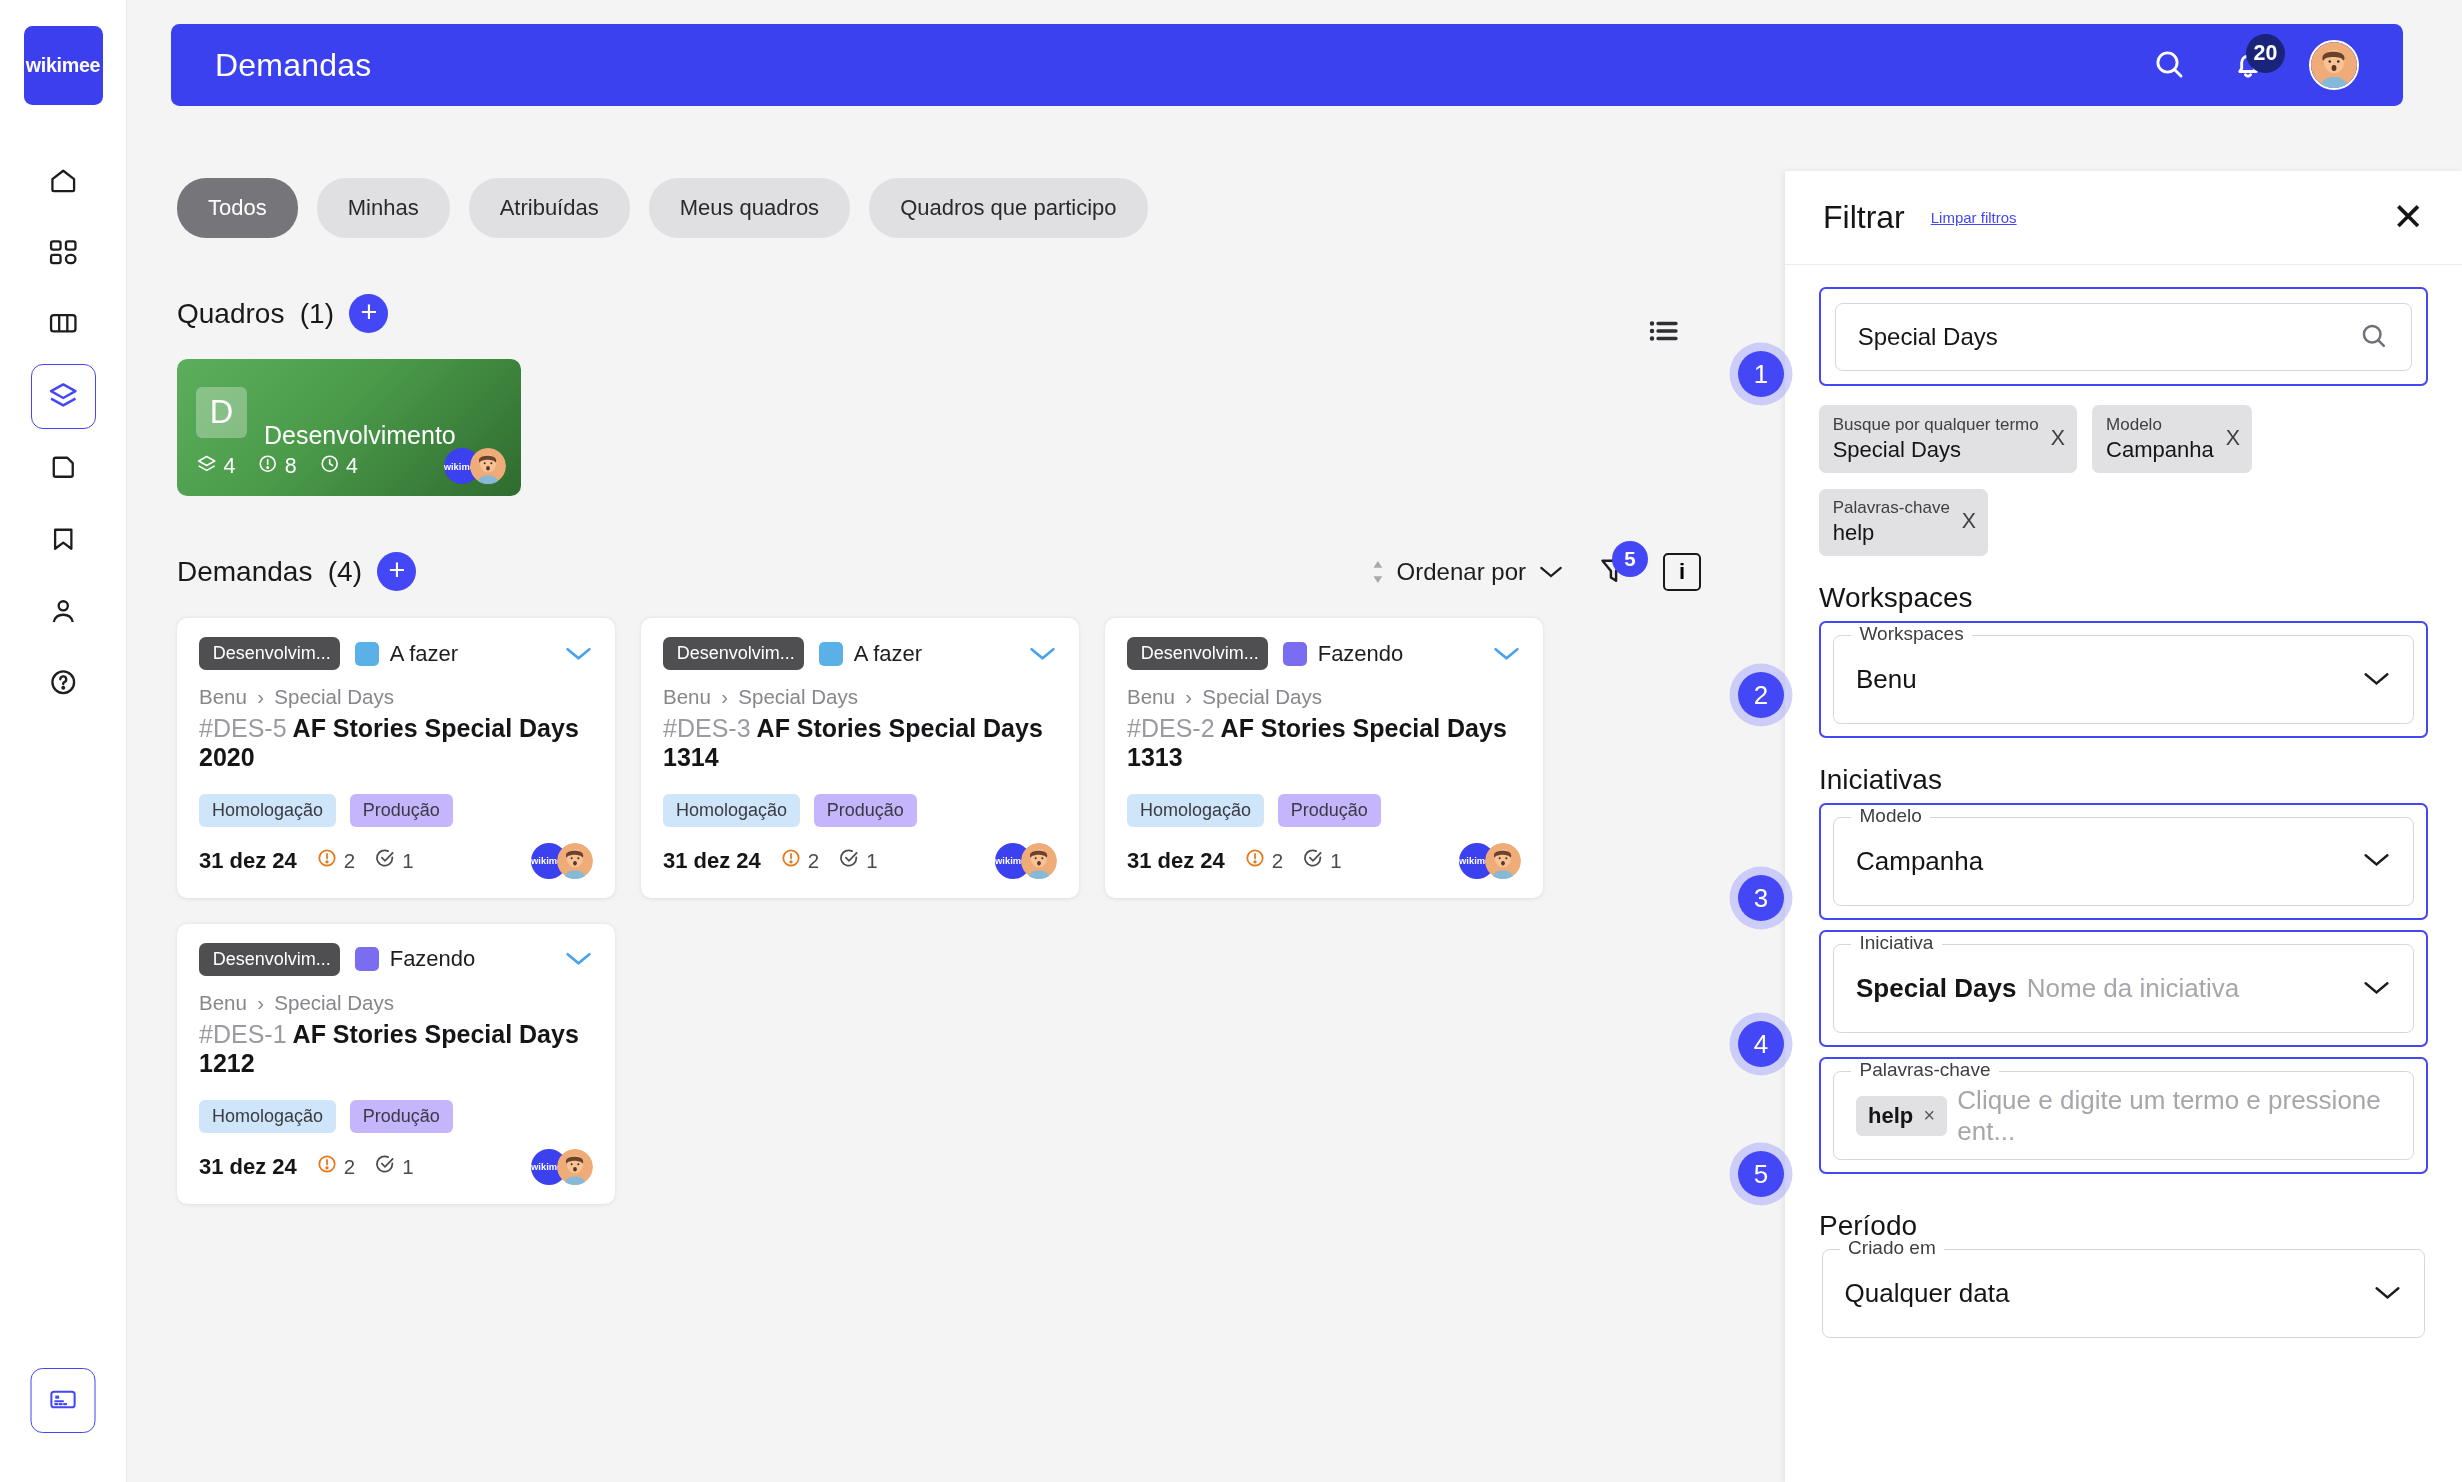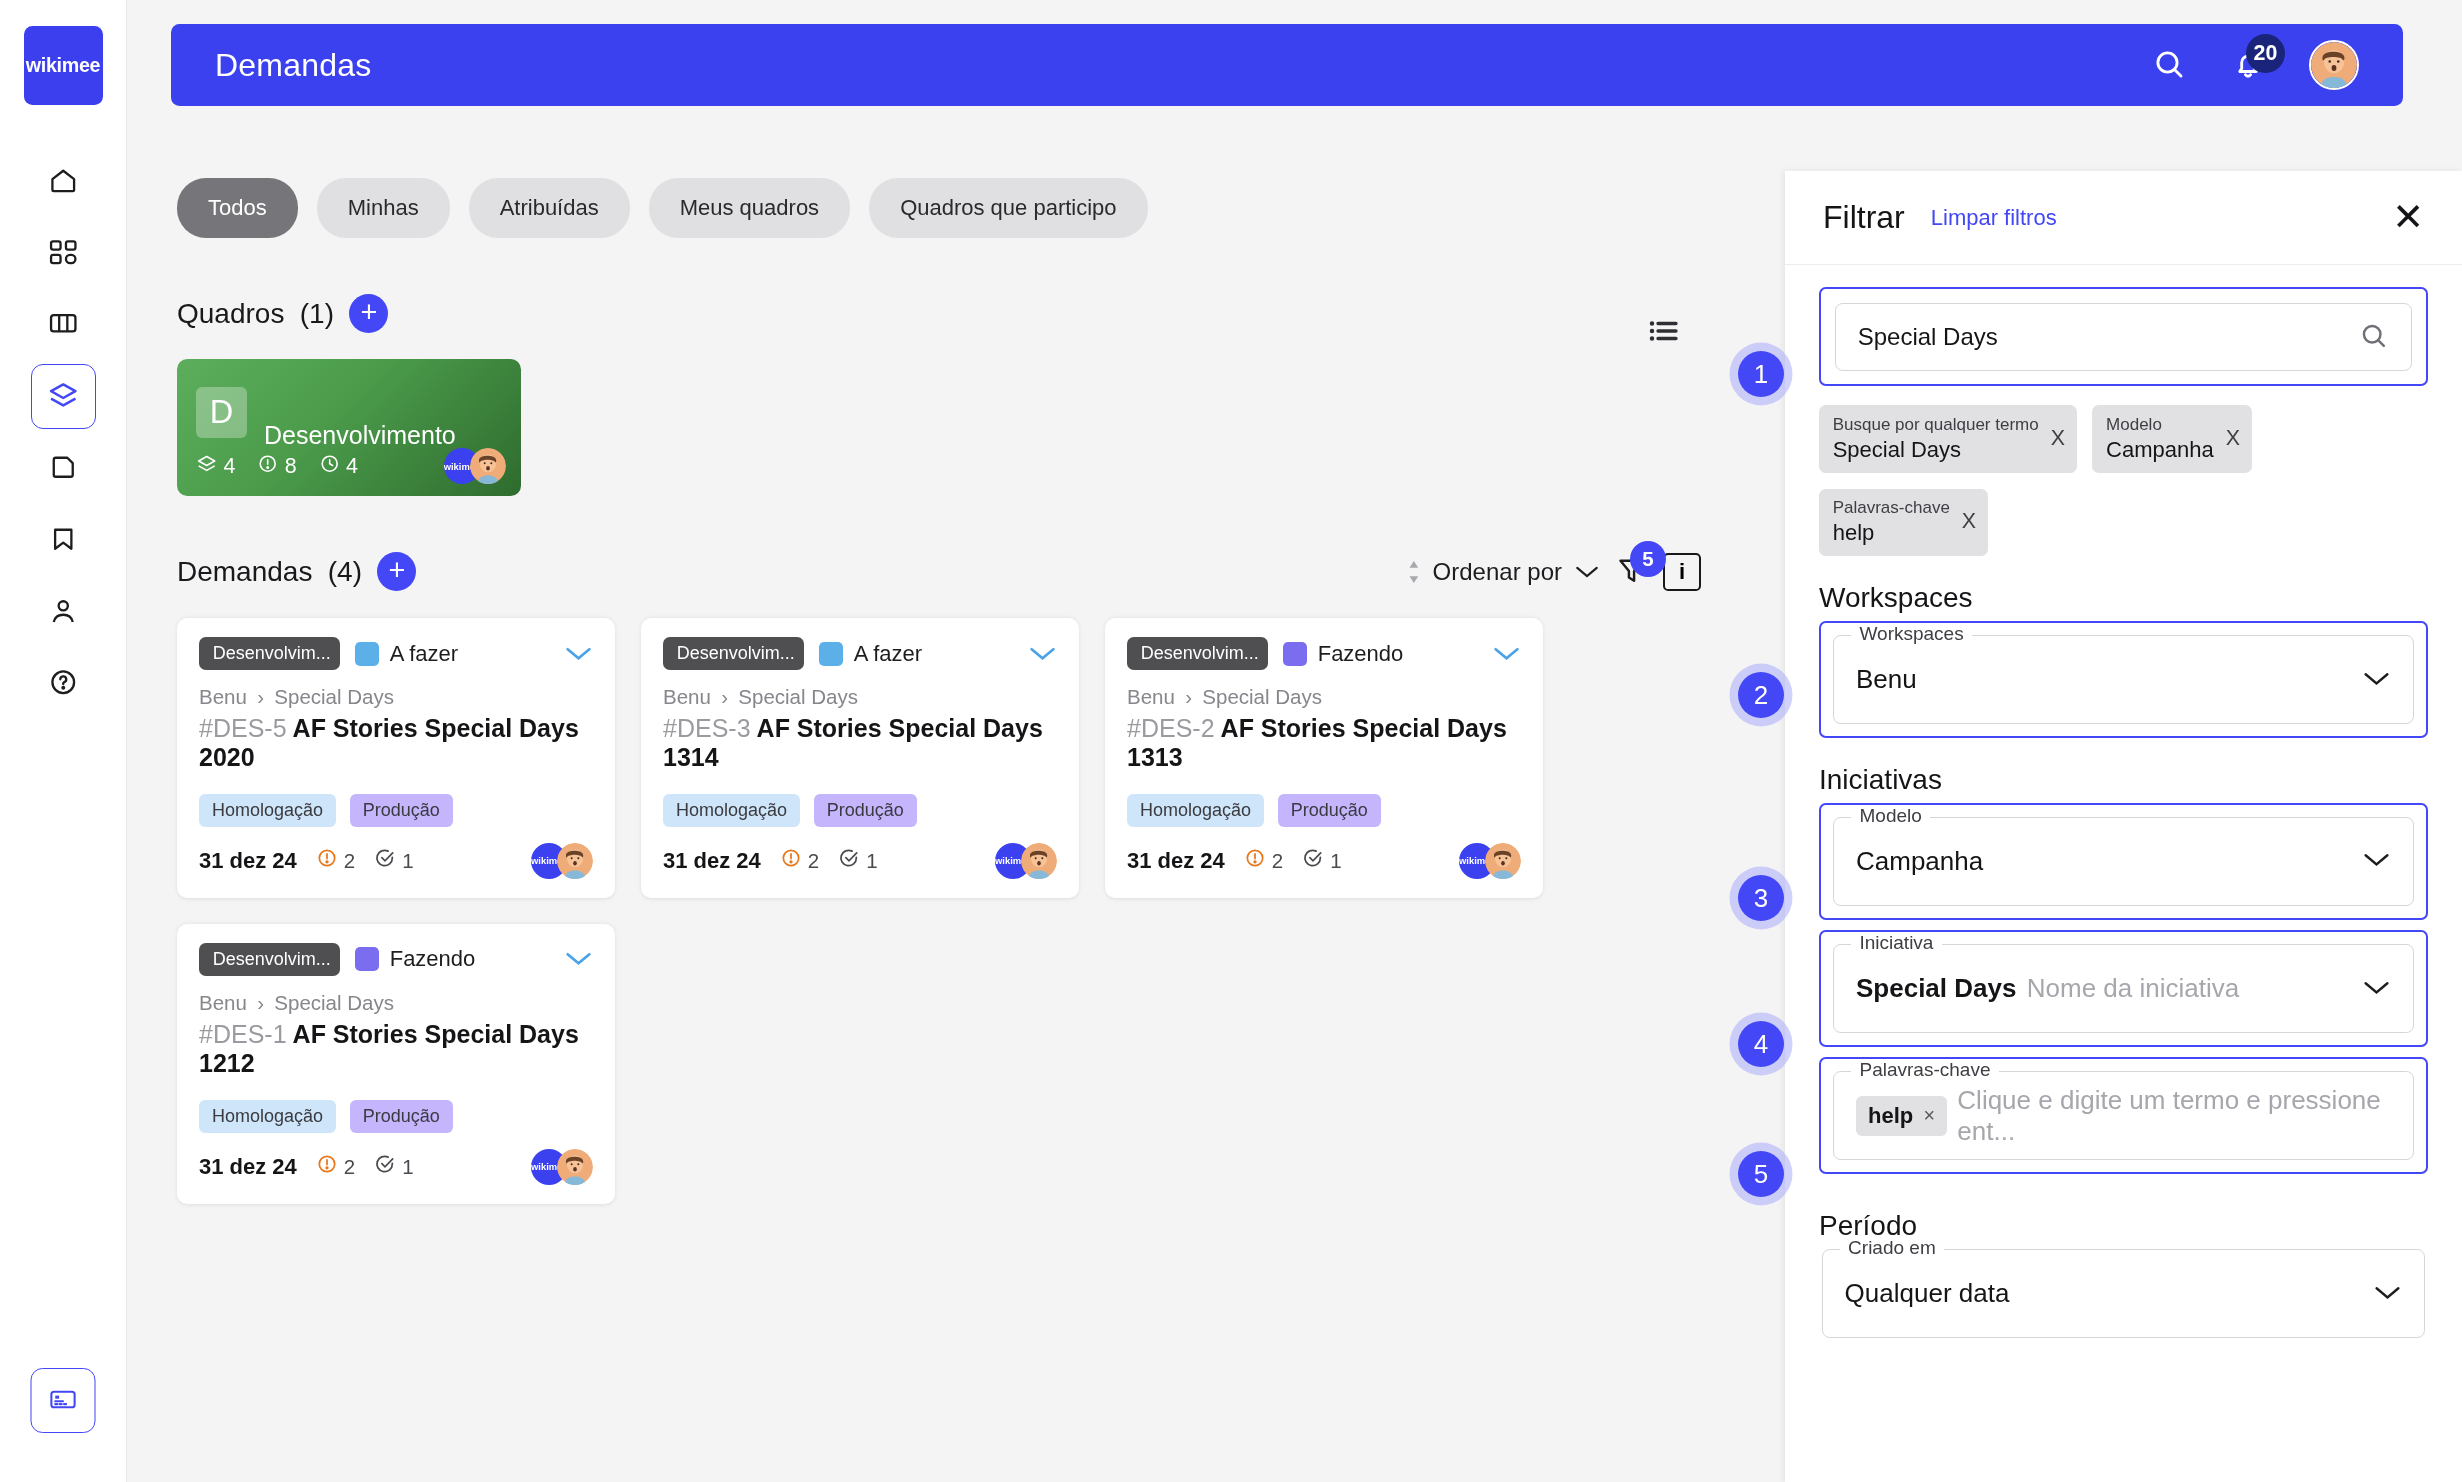--- a/index.html
+++ b/index.html
@@ -94,21 +94,21 @@
   .bstat { display: flex; align-items: center; gap: 6px; color: #fff; font-size: 21.4px; }
   .bstat svg { width: 21.4px; height: 21.4px; }
   .board-avatars { position: absolute; bottom: 12px; right: 15.4px; display: flex; }
   .av-sm { width: 36px; height: 36px; border-radius: 50%; overflow: hidden; margin-left: -10.3px; }
   .av-wk { background: #3b41ee; display: flex; align-items: center; justify-content: center;
            color: #fff; font-size: 9.4px; font-weight: 700; }
 
   
   .dem-row { display: flex; align-items: center; justify-content: space-between; padding: 0 85px 0 50px; margin-top: 56px; }
   .dem-left { display: flex; align-items: center; gap: 15.4px; }
-  .dem-right { display: flex; align-items: center; gap: 16px; }
+  .dem-right { display: flex; align-items: center; gap: 34px; }
   .sort-ctl { display: flex; align-items: center; gap: 12px; font-size: 24px; color: #1d1d20; cursor: pointer; }
   .sort-ctl .updown { font-size: 17px; color: #a8a8ad; line-height: .9; display: flex; flex-direction: column; }
   .filter-ico { position: relative; cursor: pointer; }
   .filter-ico svg { width: 31px; height: 31px; }
   .f-badge {
     position: absolute; top: -13.7px; right: -19px; width: 36px; height: 36px; border-radius: 50%;
     background: #4347f5; color: #fff; font-size: 20.5px; font-weight: 600;
     display: flex; align-items: center; justify-content: center;
   }
   .info-ico { width: 38px; height: 38px; border: 2.6px solid #19191c; border-radius: 5.1px;
@@ -142,21 +142,21 @@
   .tc-m svg { width: 22px; height: 22px; }
   .tc-avs { margin-left: auto; display: flex; }
 
   
   .panel {
     position: absolute; right: 0; top: 171px; width: 677px; height: 1312px;
     background: #fff; box-shadow: -1.7px 0 6.8px rgba(0,0,0,.07);
   }
   .panel-head { height: 94px; display: flex; align-items: center; padding: 0 38px; gap: 26px; border-bottom: 0.9px solid #ececed; }
   .panel-title { font-size: 32px; color: #151518; text-align: right; }
-  .panel-clear { font-size: 22px; color: #4347f5; cursor: pointer; }
+  .panel-clear { font-size: 15px; color: #4347f5; text-decoration: underline; cursor: pointer; }
   .panel-close { margin-left: auto; font-size: 38px; color: #151518; cursor: pointer; line-height: .7; }
   .panel-body { padding: 22px 34px 0 34px; height: 1218px; overflow: hidden; }
 
   .hl-box { border: 2.6px solid #4347f5; border-radius: 6.8px; padding: 13.7px; }
   .search-wrap {
     border: 0.9px solid #d6d6da; border-radius: 7.7px; height: 68px; display: flex;
     align-items: center; padding: 0 22px; justify-content: space-between;
   }
   .search-val { font-size: 24px; color: #151518; }
   .search-wrap svg { width: 31px; height: 31px; color: #6f6f76; }

